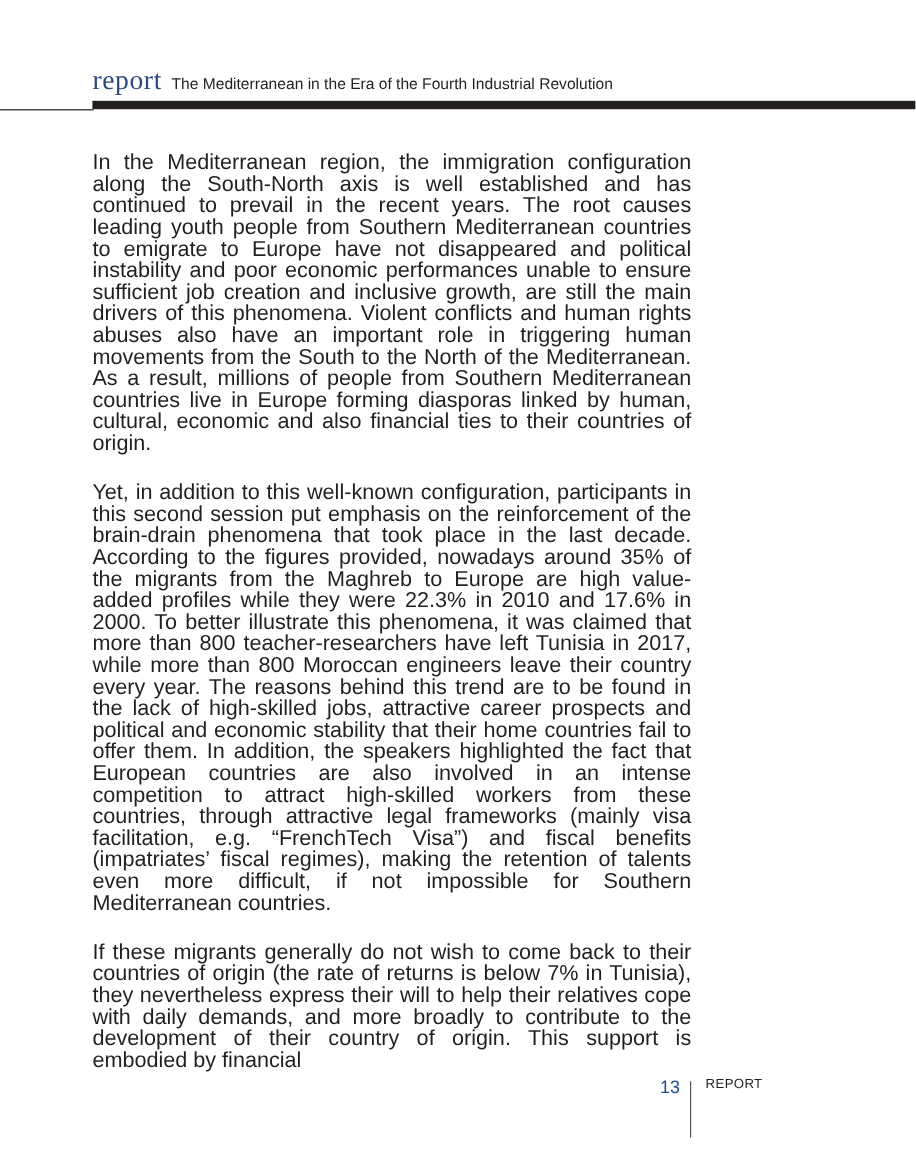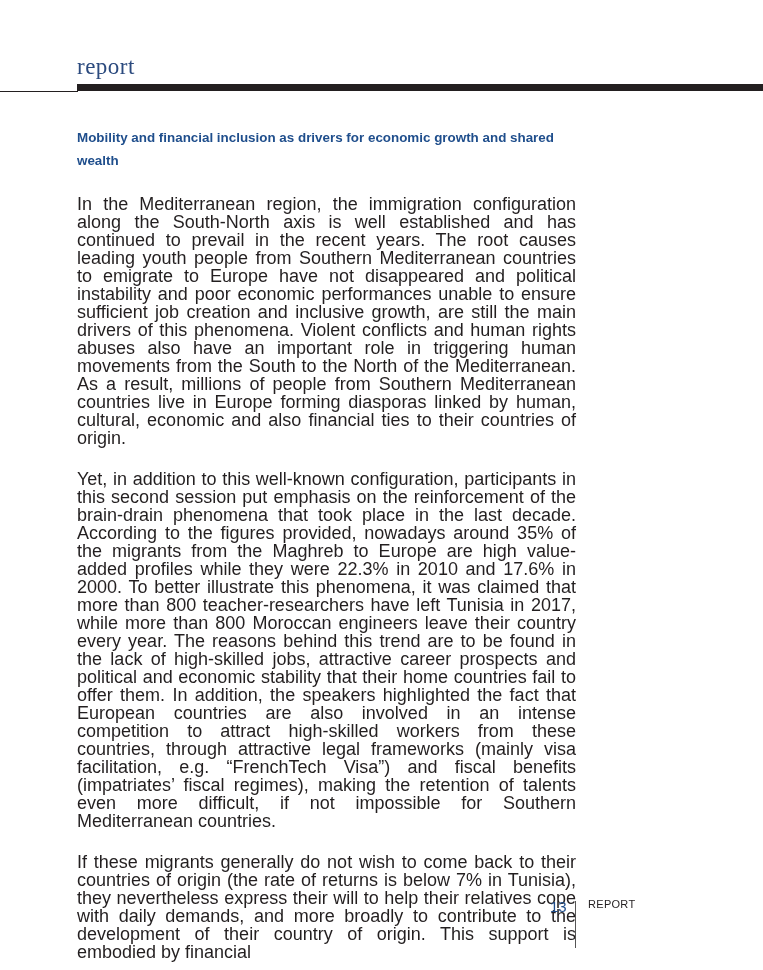--- a/index.html
+++ b/index.html
@@ -14,26 +14,26 @@
   .para { font-size: 18px; line-height: 18px; text-align: justify; margin: 0 0 22.8px 0; color: #231f20; }
   .footer-num { position: absolute; left: 550px; top: 898px; font-size: 15px; color: #1f4e8c; }
   .footer-sep { position: absolute; left: 575px; top: 901px; width: 1px; height: 47px; background: #555; }
   .footer-label { position: absolute; left: 588px; top: 898px; font-size: 11px; color: #231f20; letter-spacing: 0.3px; }
 </style>
 </head>
 <body>
 
 <div class="header">
   <span class="brand">report</span>
+  <span class="header-title">The Mediterranean in the Era of the Fourth Industrial Revolution</span>
 </div>
 <div class="rule-thin"></div>
 <div class="rule-bar"></div>
 
 <div class="content">
-  <h2 class="section-heading">Mobility and financial inclusion as drivers for economic growth and shared wealth</h2>
   <p class="para">In the Mediterranean region, the immigration configuration along the South-North axis is well established and has continued to prevail in the recent years. The root causes leading youth people from Southern Mediterranean countries to emigrate to Europe have not disappeared and political instability and poor economic performances unable to ensure sufficient job creation and inclusive growth, are still the main drivers of this phenomena. Violent conflicts and human rights abuses also have an important role in triggering human movements from the South to the North of the Mediterranean. As a result, millions of people from Southern Mediterranean countries live in Europe forming diasporas linked by human, cultural, economic and also financial ties to their countries of origin.</p>
   <p class="para">Yet, in addition to this well-known configuration, participants in this second session put emphasis on the reinforcement of the brain-drain phenomena that took place in the last decade. According to the figures provided, nowadays around 35% of the migrants from the Maghreb to Europe are high value-added profiles while they were 22.3% in 2010 and 17.6% in 2000. To better illustrate this phenomena, it was claimed that more than 800 teacher-researchers have left Tunisia in 2017, while more than 800 Moroccan engineers leave their country every year. The reasons behind this trend are to be found in the lack of high-skilled jobs, attractive career prospects and political and economic stability that their home countries fail to offer them. In addition, the speakers highlighted the fact that European countries are also involved in an intense competition to attract high-skilled workers from these countries, through attractive legal frameworks (mainly visa facilitation, e.g. “FrenchTech Visa”) and fiscal benefits (impatriates’ fiscal regimes), making the retention of talents even more difficult, if not impossible for Southern Mediterranean countries.</p>
   <p class="para">If these migrants generally do not wish to come back to their countries of origin (the rate of returns is below 7% in Tunisia), they nevertheless express their will to help their relatives cope with daily demands, and more broadly to contribute to the development of their country of origin. This support is embodied by financial</p>
 </div>
 
 <div class="footer-num">13</div>
 <div class="footer-sep"></div>
 <div class="footer-label">REPORT</div>
 
 </body></html>

